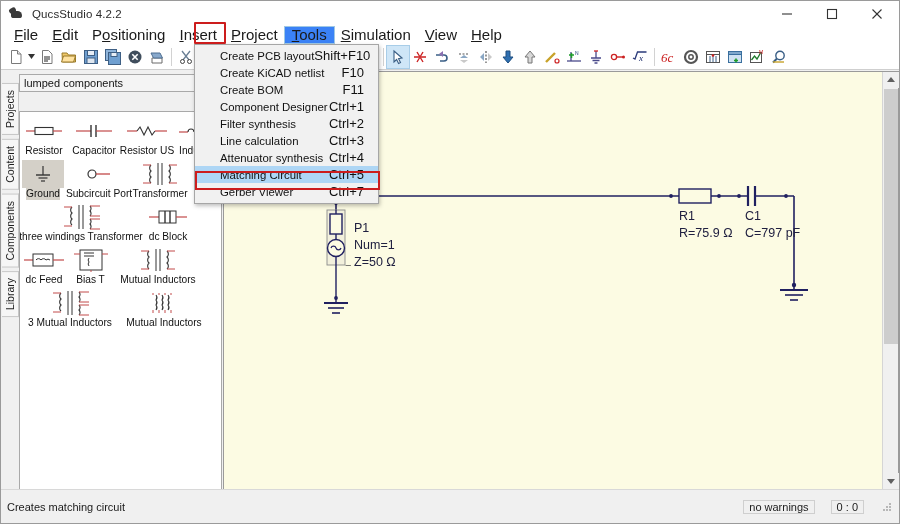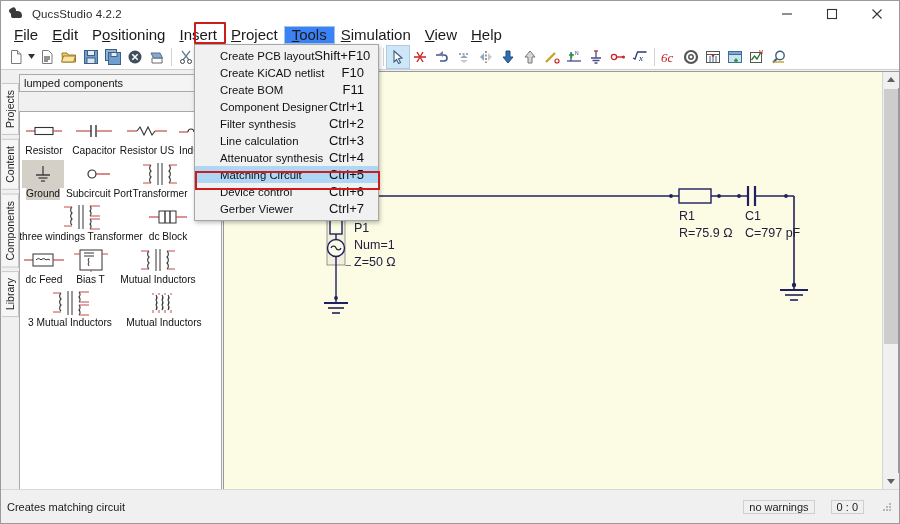--- a/index.html
+++ b/index.html
@@ -875,24 +875,20 @@
     </div>
     <div class="dd-row">
       <span>Attenuator synthesis</span>
       <span class="sc">Ctrl+4</span>
     </div>
     <div class="dd-row highlight">
       <span>Matching Circuit</span>
       <span class="sc">Ctrl+5</span>
     </div>
     <div class="dd-row">
-      <span>Device control</span>
-      <span class="sc">Ctrl+6</span>
-    </div>
-    <div class="dd-row">
       <span>Gerber Viewer</span>
       <span class="sc">Ctrl+7</span>
     </div>
     <div id="dd-hl-border"></div>
   </div>
 
   <div id="statusbar">
     <span>Creates matching circuit</span>
     <div id="status-right">
       <span class="status-cell">no warnings</span>

